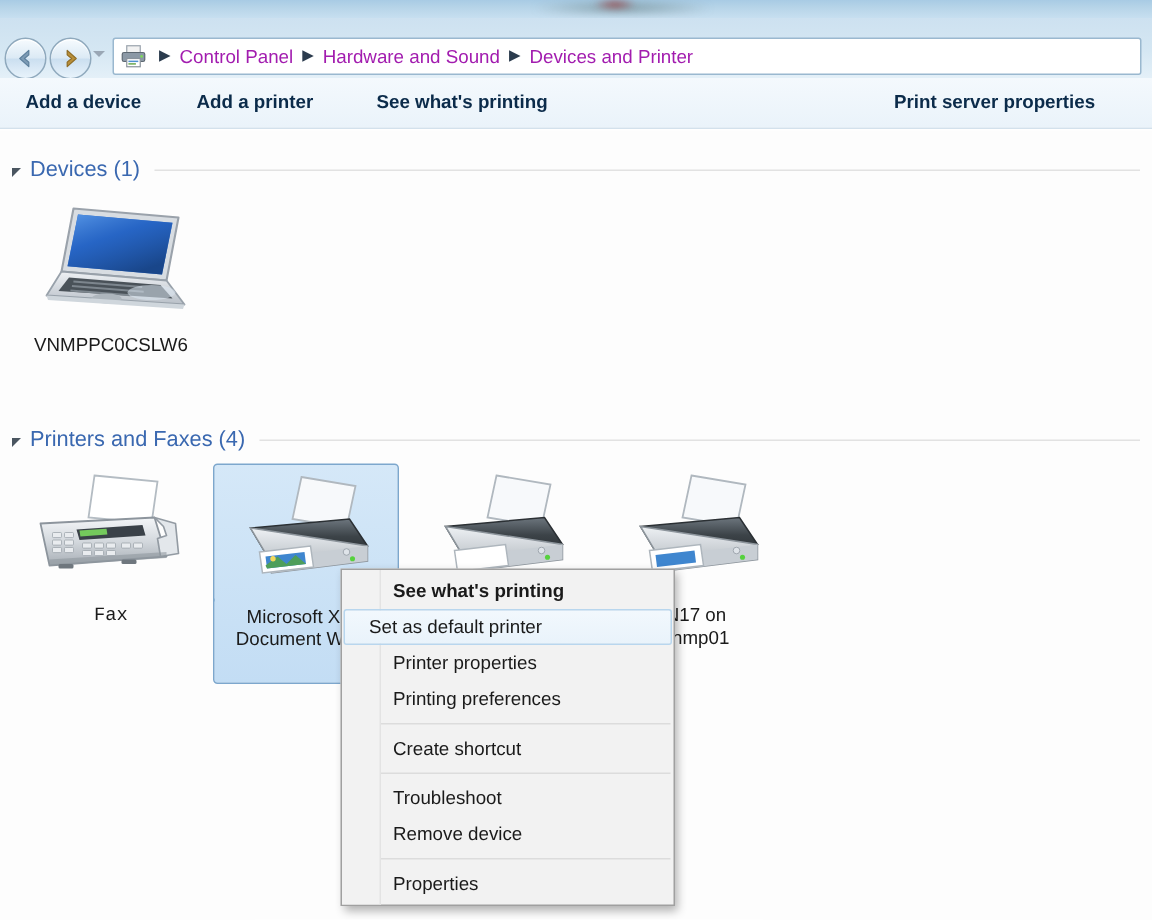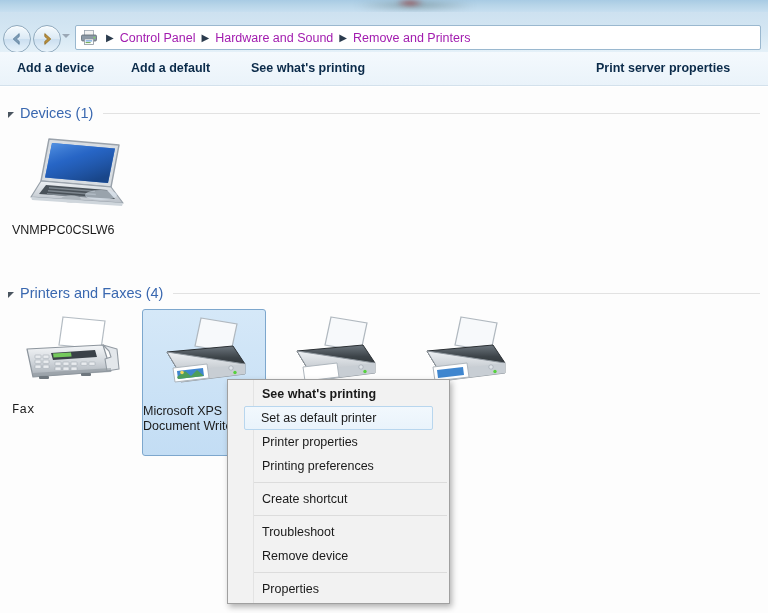--- a/index.html
+++ b/index.html
@@ -154,20 +154,21 @@
     flex: 1;
     height: 1px;
     background: #e2e2e2;
     margin-left: 10px;
   }
 
   
   .tile {
     position: absolute;
     width: 124px;
+    text-align: center;
   }
   .tile-label {
     font-size: 12.5px;
     color: #1b1b1b;
     line-height: 15px;
     word-wrap: break-word;
   }
   .tile.selected {
     background: linear-gradient(to bottom, #d5e8f8 0%, #c3ddf4 100%);
     border: 1px solid #7da7cd;
@@ -211,21 +212,21 @@
     box-sizing: border-box;
     z-index: 2;
   }
   .ctx-item.bold { font-weight: bold; }
   .ctx-item.hl {
     background: linear-gradient(to bottom, #f2f8fd 0%, #e9f3fb 100%);
     border: 1px solid #b8d6ee;
     border-radius: 2px;
     height: 24px;
     line-height: 22px;
-    margin: 0 16px;
+    margin: 0 1px;
     padding-left: 16px;
   }
   .ctx-sep {
     position: relative;
     height: 1px;
     background: #dcdcdc;
     margin: 4px 2px 4px 26px;
     z-index: 2;
   }
 </style>
@@ -262,27 +263,27 @@
         <rect x="5.6" y="11.4" width="6.6" height="1" fill="#4f8fd0"></rect>
         <rect x="5.6" y="13.1" width="5" height="1" fill="#6aa84f"></rect>
         <circle cx="14.4" cy="8.6" r="0.9" fill="#7ddc5a"></circle>
       </svg>
     </div>
     <span class="bc-sep">▶</span>
     <span class="bc-item">Control Panel</span>
     <span class="bc-sep">▶</span>
     <span class="bc-item">Hardware and Sound</span>
     <span class="bc-sep">▶</span>
-    <span class="bc-item">Remove and Printers</span>
+    <span class="bc-item">Devices and Printer</span>
   </div>
 </div>
 
 <div class="cmdbar">
   <div class="cmd-item" style="left:8px">Add a device</div>
-  <div class="cmd-item" style="left:122px">Add a default</div>
+  <div class="cmd-item" style="left:122px">Add a printer</div>
   <div class="cmd-item" style="left:242px">See what's printing</div>
   <div class="cmd-item" style="left:587px">Print server properties</div>
 </div>
 
 <div class="content">
 
   <div class="sec" style="top:18px">
     <div class="sec-tri"></div>
     <div class="sec-label">Devices (1)</div>
     <div class="sec-rule"></div>

